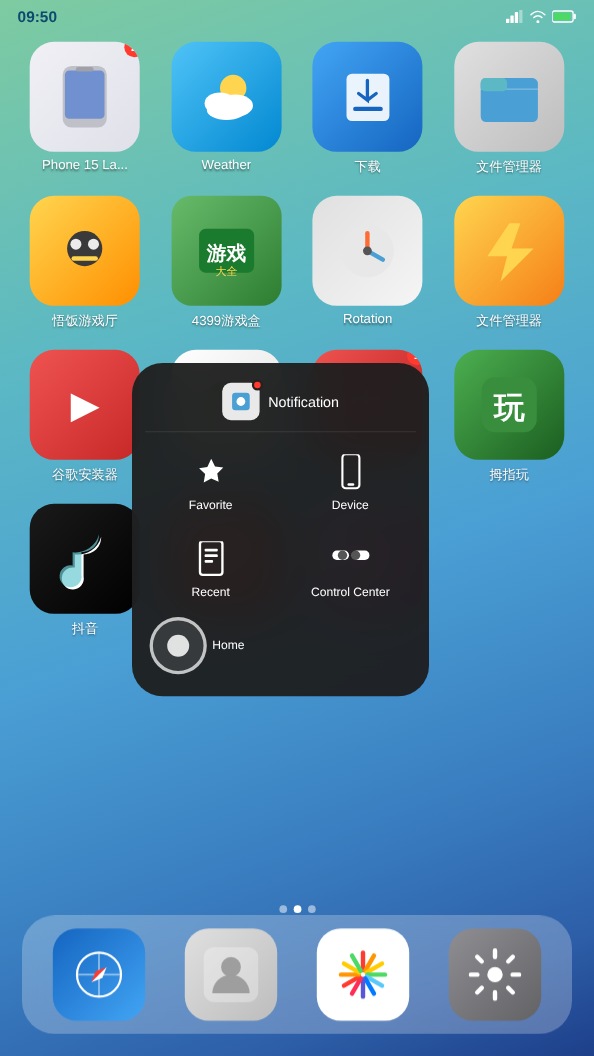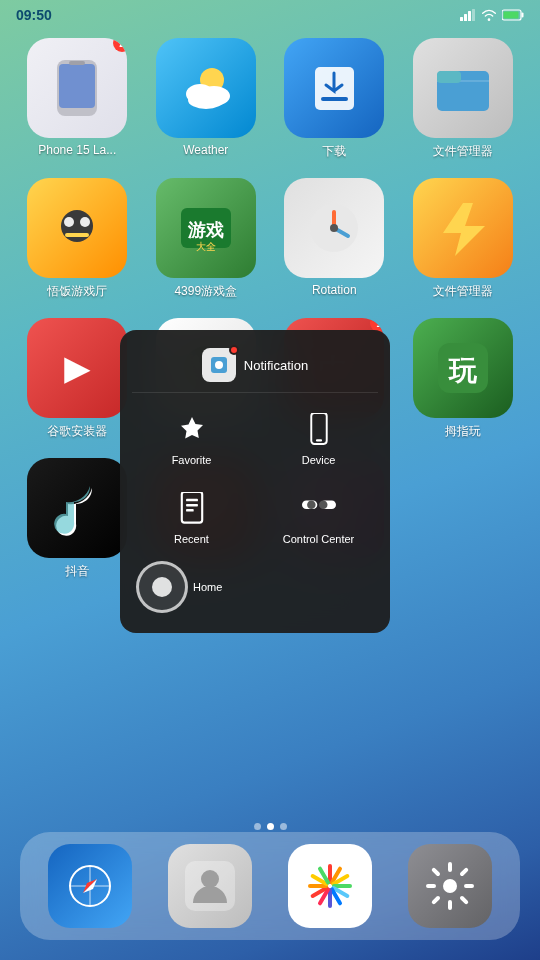--- a/index.html
+++ b/index.html
@@ -154,21 +154,21 @@
       top: 0; left: 0; right: 0; bottom: 0;
       z-index: 100;
     }
 
     .context-menu {
       position: absolute;
       top: 330px;
       left: 120px;
       width: 270px;
       background: rgba(30,30,30,0.95);
-      border-radius: 16px;
+      border-radius: 28px;
       padding: 12px;
       backdrop-filter: blur(20px);
     }
 
     .context-menu-top {
       display: flex;
       align-items: center;
       justify-content: center;
       padding: 6px 0 10px;
       border-bottom: 1px solid rgba(255,255,255,0.1);

